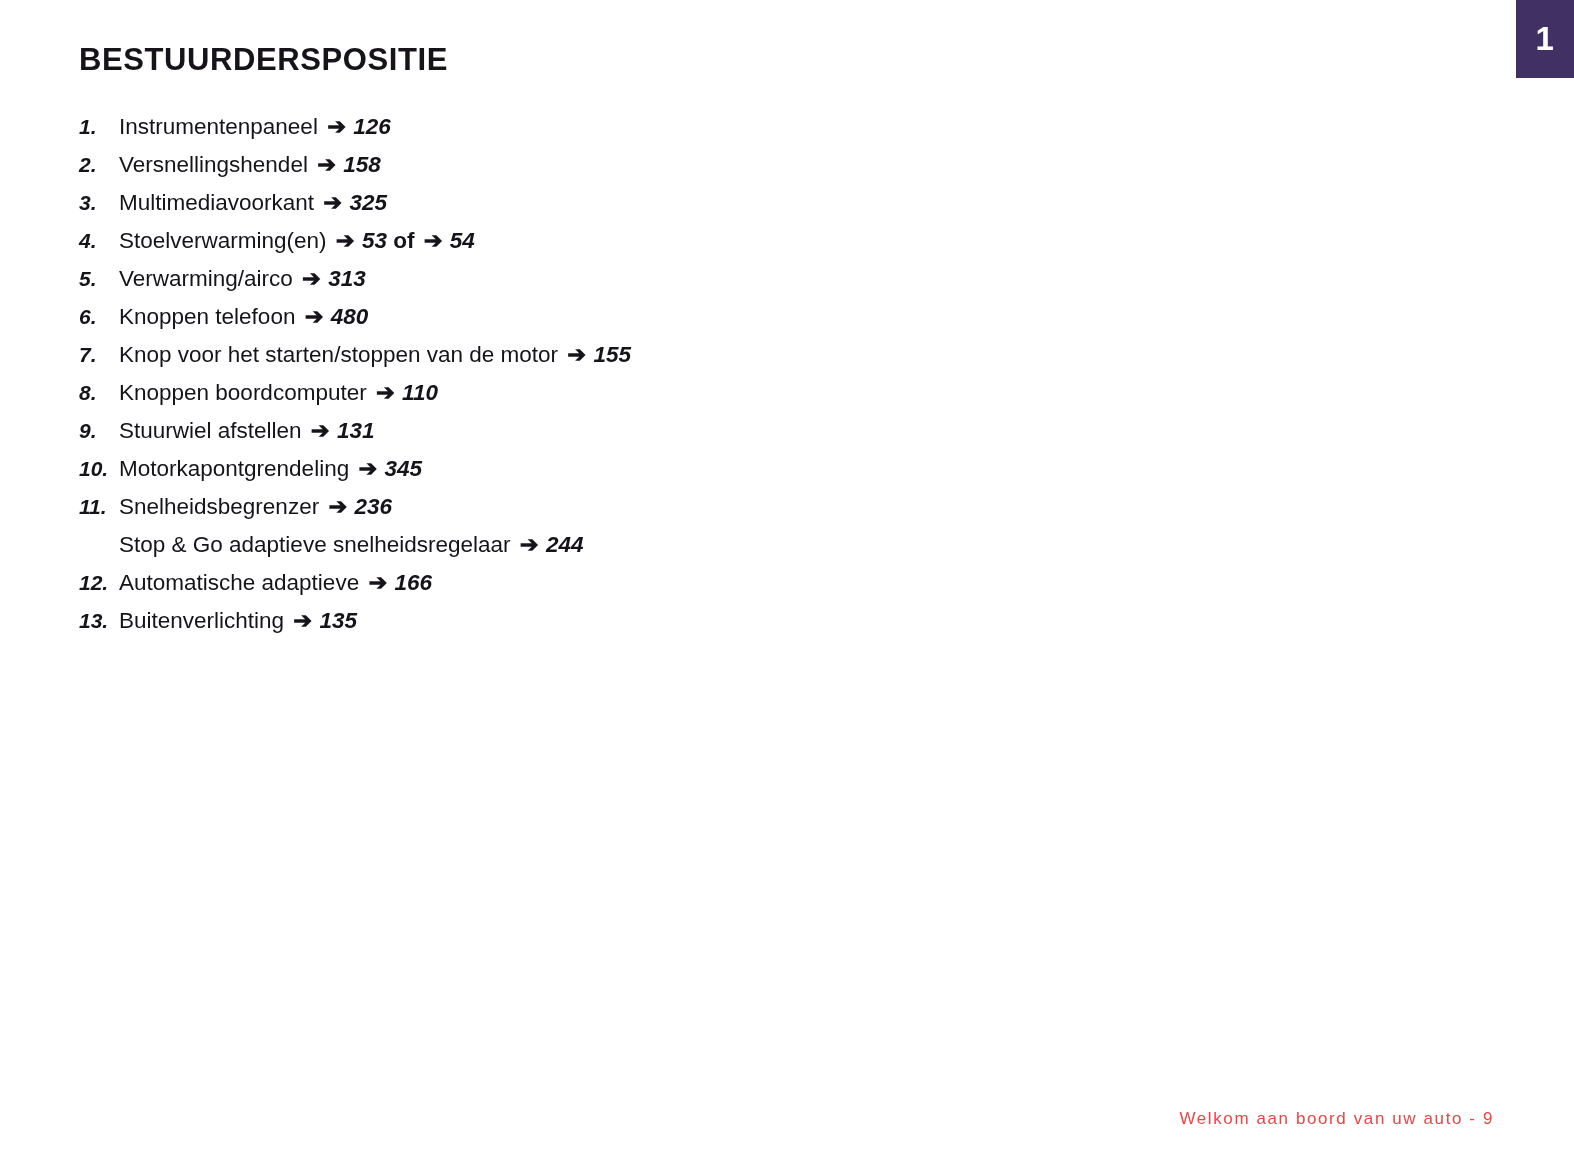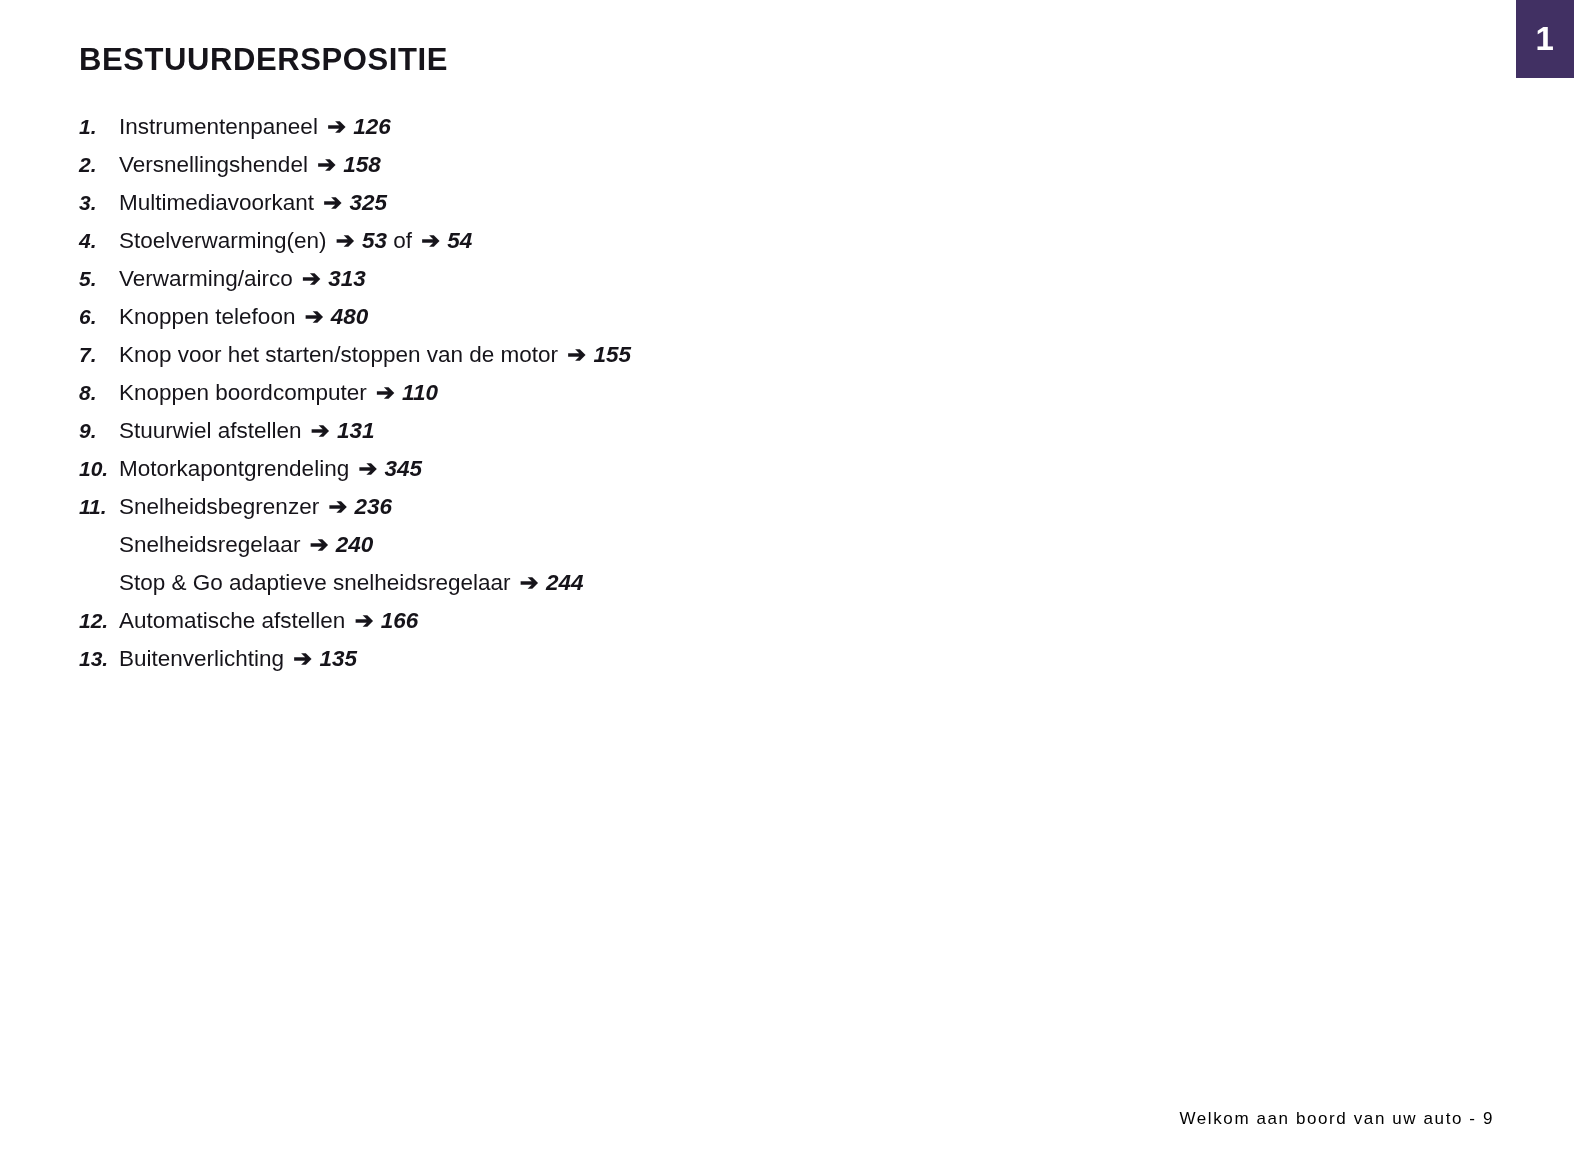--- a/index.html
+++ b/index.html
@@ -95,33 +95,33 @@
     font-weight: bold;
     padding: 0 1px 0 3px;
   }
 
   .pg {
     font-weight: bold;
     font-style: italic;
   }
 
   .conj {
-    font-weight: normal;
+    font-weight: bold;
   }
 
   
   li.item + li.item { margin-top: 0px; }
 
   .footer {
     position: absolute;
     right: 80px;
     bottom: 36px;
     font-size: 17px;
     letter-spacing: 1.6px;
-    color: #000000;
+    color: #ef4444;
     font-weight: normal;
     white-space: nowrap;
   }
 </style>
 </head>
 <body>
 
 <div class="page">
 
   <div class="chapter-tab">
@@ -188,28 +188,27 @@
         <li class="item">
           <span class="item-num">10.</span>
           <span class="item-body">
             <div class="item-line"><span class="lbl">Motorkapontgrendeling</span><span class="arrow"> ➔ </span><span class="pg">345</span></div>
           </span>
         </li>
         <li class="item">
           <span class="item-num">11.</span>
           <span class="item-body">
             <div class="item-line"><span class="lbl">Snelheidsbegrenzer</span><span class="arrow"> ➔ </span><span class="pg">236</span></div>
-            <div class="item-line"><span class="lbl">Snelheidsregelaar</span><span class="arrow"> ➔ </span><span class="pg">240</span></div>
             <div class="item-line"><span class="lbl">Stop &amp; Go adaptieve snelheidsregelaar</span><span class="arrow"> ➔ </span><span class="pg">244</span></div>
           </span>
         </li>
         <li class="item">
           <span class="item-num">12.</span>
           <span class="item-body">
-            <div class="item-line"><span class="lbl">Automatische afstellen</span><span class="arrow"> ➔ </span><span class="pg">166</span></div>
+            <div class="item-line"><span class="lbl">Automatische adaptieve</span><span class="arrow"> ➔ </span><span class="pg">166</span></div>
           </span>
         </li>
         <li class="item">
           <span class="item-num">13.</span>
           <span class="item-body">
             <div class="item-line"><span class="lbl">Buitenverlichting</span><span class="arrow"> ➔ </span><span class="pg">135</span></div>
           </span>
         </li>
       </ol>
   </div>

